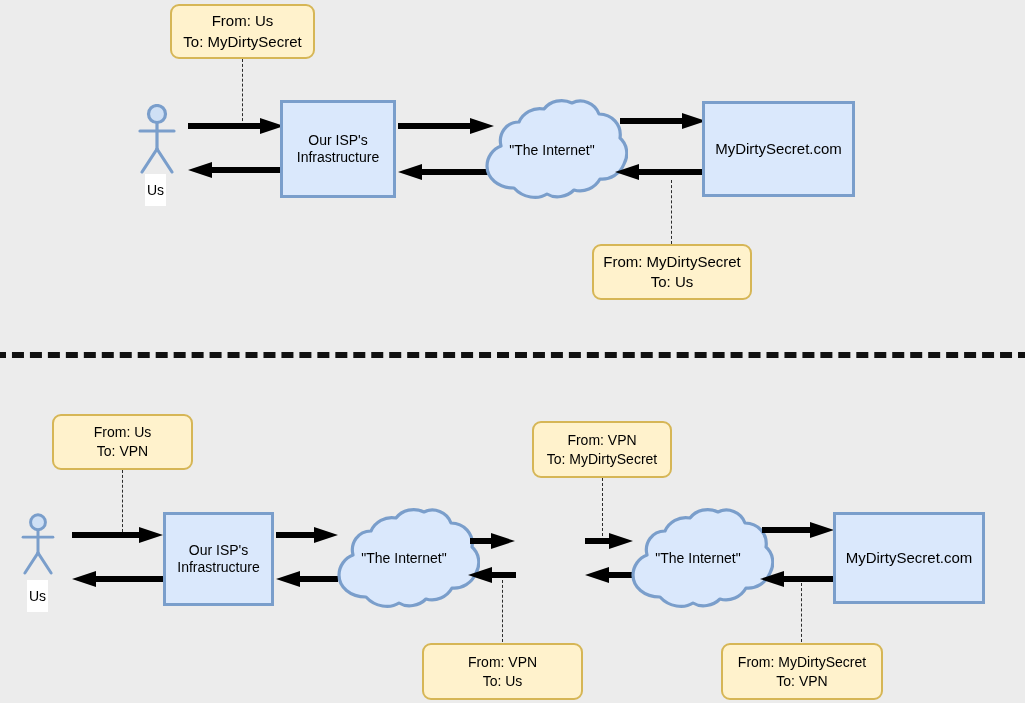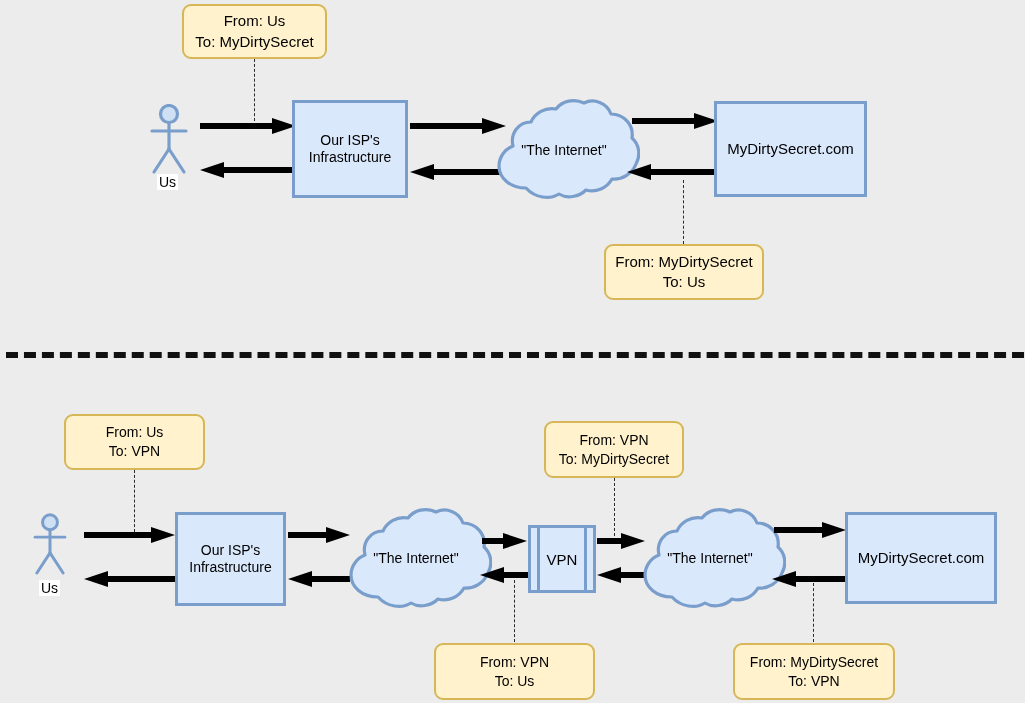--- a/index.html
+++ b/index.html
@@ -10,21 +10,21 @@
   body {
     font-family: "Liberation Sans", sans-serif;
   }
   #canvas {
     position: relative;
     width: 1025px;
     height: 703px;
     background: #ececec;
     overflow: hidden;
   }
-  .abs { position: absolute; margin-left: 12px; }
+  .abs { position: absolute; }
 
   
   .node-box {
     box-sizing: border-box;
     background: #dae8fc;
     border: 3px solid #7a9ecb;
     display: flex;
     align-items: center;
     justify-content: center;
     text-align: center;
@@ -76,21 +76,21 @@
   .divider {
     height: 0;
     border-top: 6px dashed #111;
     width: 1036px;
     left: -6px;
   }
 
   .us-label {
     background: #ffffff;
     color: #000;
-    padding: 0 2px;
+    padding: 8px 2px;
     white-space: nowrap;
   }
 
   .cloud-svg, .arrow-svg, .person-svg { display: block; }
   .t14 { font-size: 14px; text-align: center; }
   .t15 { font-size: 15px; }
 </style>
 </head>
 <body>
 
@@ -247,23 +247,20 @@
     </svg>
   </div>
 
   <div class="abs" style="left:468px; top:567px;">
     <svg class="arrow-svg" width="48" height="16" viewBox="0 0 48 16">
       <line x1="48" y1="8" x2="18" y2="8" stroke="#000" stroke-width="6"></line>
       <polygon points="0,8 24,0 24,16" fill="#000"></polygon>
     </svg>
   </div>
 
-  <div class="abs vpn-box t15" style="left:516px; top:525px; width:68px; height:68px;">
-    <span>VPN</span>
-  </div>
 
   <div class="abs note t14" style="left:532px; top:421px; width:140px; height:57px;">
     <span>From: VPN</span>
     <span>To: MyDirtySecret</span>
   </div>
   <div class="abs leader" style="left:602px; top:478px; height:58px;"></div>
 
   <div class="abs leader" style="left:502px; top:580px; height:62px;"></div>
   <div class="abs note t14" style="left:422px; top:643px; width:161px; height:57px;">
     <span>From: VPN</span>

